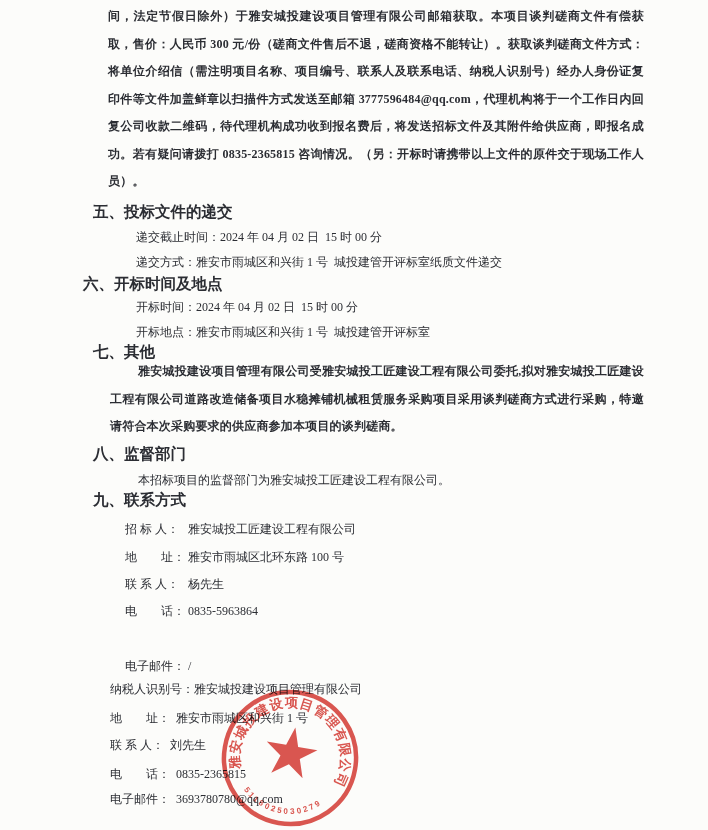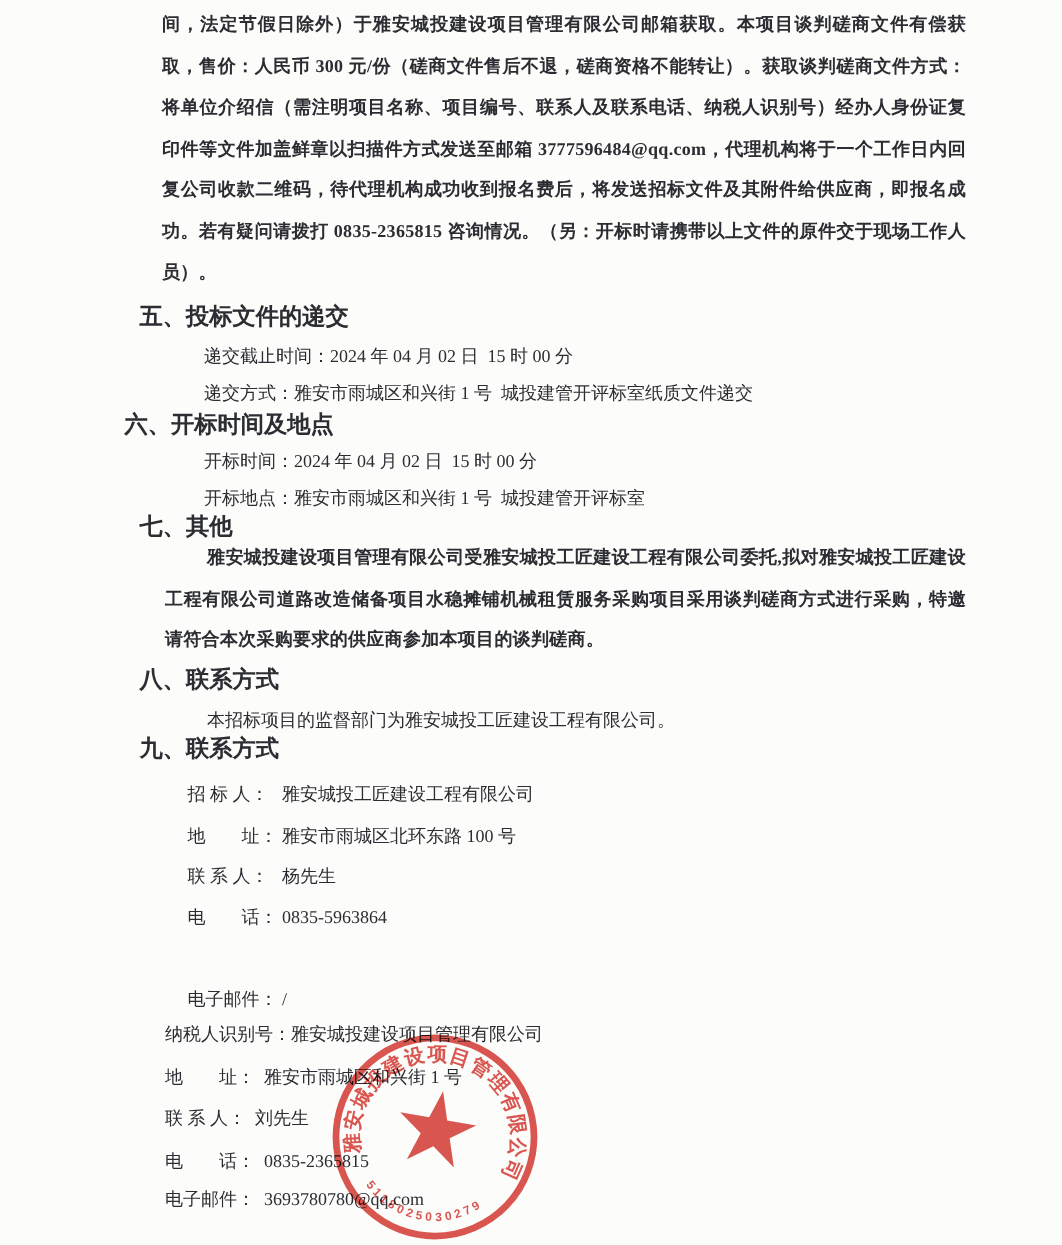--- a/index.html
+++ b/index.html
@@ -38,21 +38,21 @@
 <div class="abs line" style="left:136px;top:227px;">递交截止时间：2024 年 04 月 02 日  15 时 00 分</div>
 <div class="abs line" style="left:136px;top:252px;">递交方式：雅安市雨城区和兴街 1 号  城投建管开评标室纸质文件递交</div>
 
 <div class="abs h" style="left:83px;top:274px;">六、开标时间及地点</div>
 <div class="abs line" style="left:136px;top:297px;">开标时间：2024 年 04 月 02 日  15 时 00 分</div>
 <div class="abs line" style="left:136px;top:322px;">开标地点：雅安市雨城区和兴街 1 号  城投建管开评标室</div>
 
 <div class="abs h" style="left:93px;top:342px;">七、其他</div>
 <div class="abs para indent" style="left:110px;top:358px;width:534px;">雅安城投建设项目管理有限公司受雅安城投工匠建设工程有限公司委托,拟对雅安城投工匠建设工程有限公司道路改造储备项目水稳摊铺机械租赁服务采购项目采用谈判磋商方式进行采购，特邀请符合本次采购要求的供应商参加本项目的谈判磋商。</div>
 
-<div class="abs h" style="left:93px;top:444px;">八、联系方式</div>
+<div class="abs h" style="left:93px;top:444px;">八、监督部门</div>
 <div class="abs line" style="left:138px;top:470px;text-align:center;">本招标项目的监督部门为雅安城投工匠建设工程有限公司。</div>
 
 <div class="abs h" style="left:93px;top:490px;">九、联系方式</div>
 
 <div class="abs line contact" style="left:125px;top:519px;"><span class="lbl">招 标 人：</span><span class="val">雅安城投工匠建设工程有限公司</span></div>
 <div class="abs line contact" style="left:125px;top:547px;"><span class="lbl">地　　址：</span><span class="val">雅安市雨城区北环东路 100 号</span></div>
 <div class="abs line contact" style="left:125px;top:574px;"><span class="lbl">联 系 人：</span><span class="val">杨先生</span></div>
 <div class="abs line contact" style="left:125px;top:601px;"><span class="lbl">电　　话：</span><span class="val">0835-5963864</span></div>
 <div class="abs line contact" style="left:125px;top:656px;"><span class="lbl">电子邮件：</span><span class="val">/</span></div>
 

